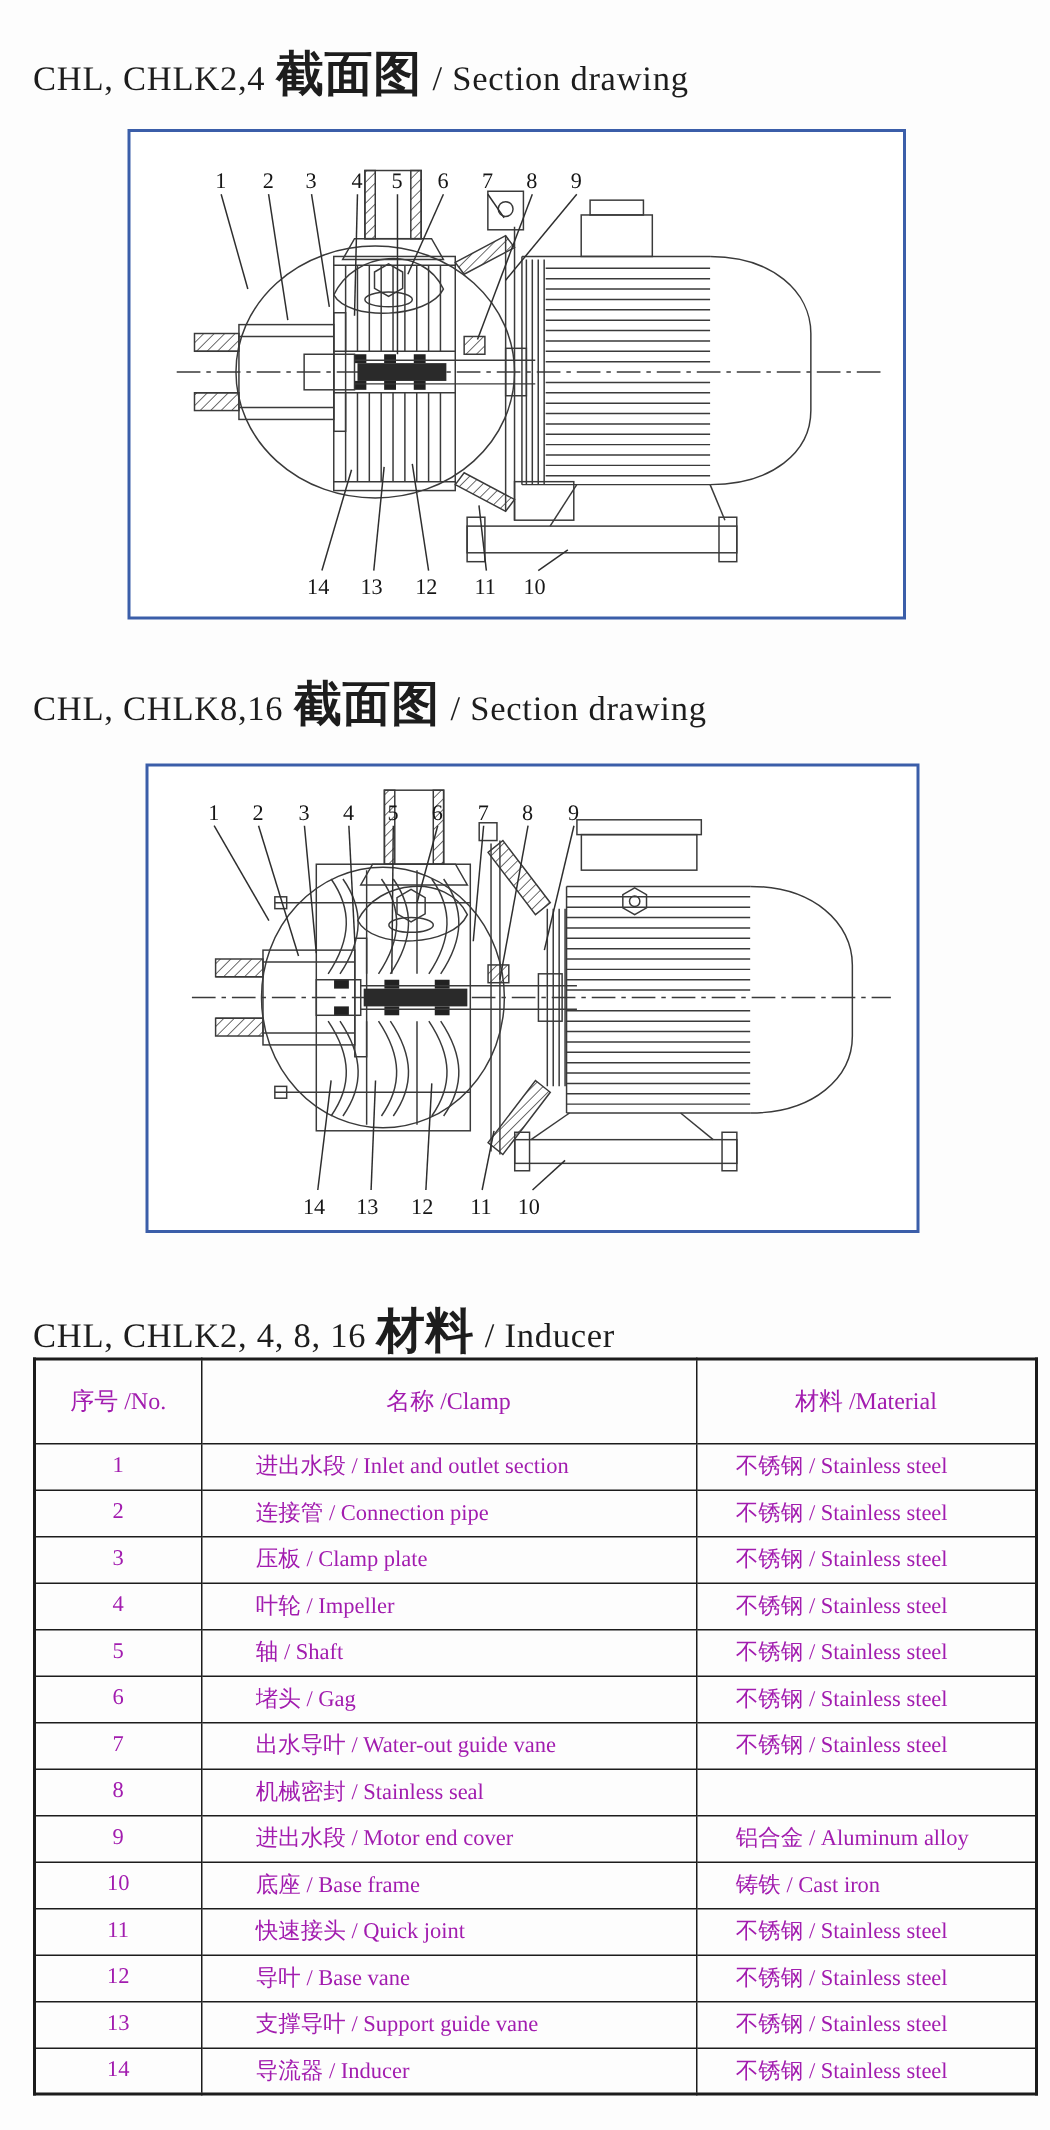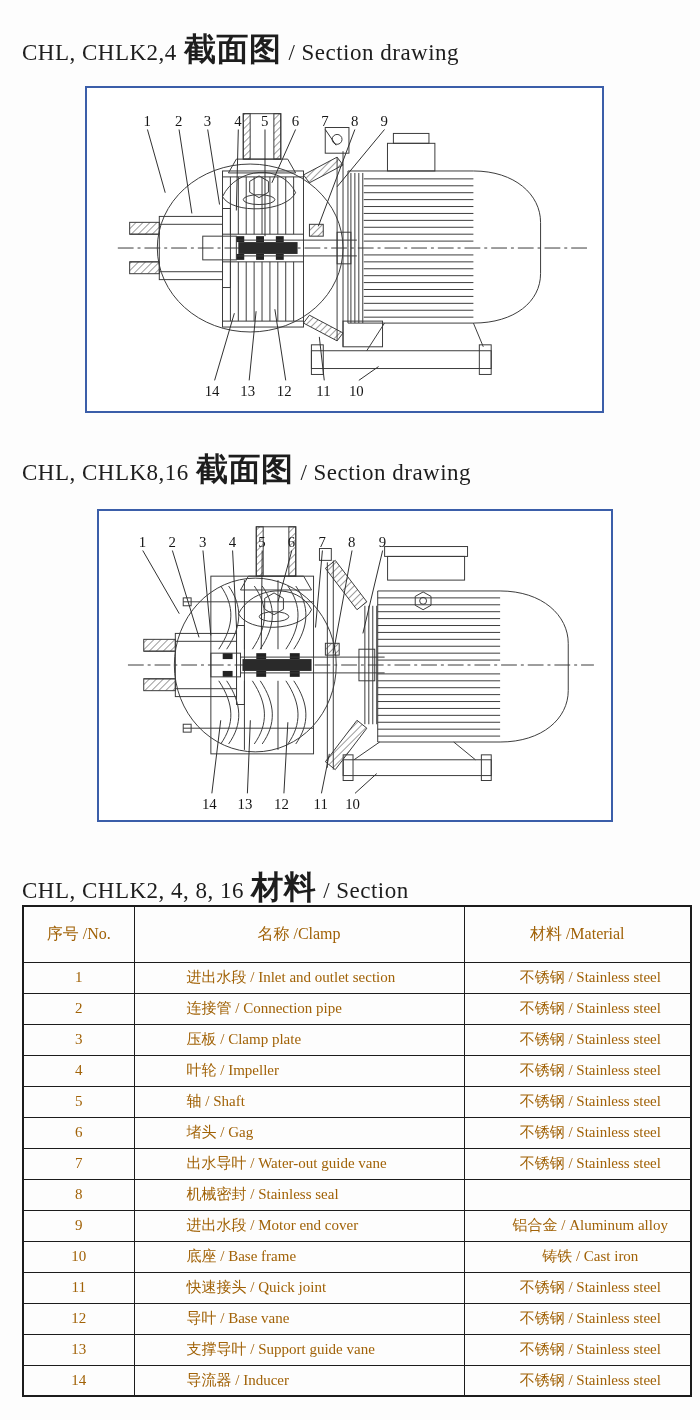--- a/index.html
+++ b/index.html
@@ -14,30 +14,30 @@
   #title2 { top:448px; }
   #title3 { top:866px; }
   .frame { position:absolute; border:2px solid var(--frame-blue); background:#fff; }
   #frame1 { left:85px; top:86px; width:519px; height:327px; }
   #frame2 { left:97px; top:509px; width:516px; height:313px; }
   .frame svg { display:block; width:100%; height:100%; }
   svg text { font-family:"Liberation Serif", serif; font-size:15px; fill:#161616; }
 
   table { position:absolute; left:22px; top:905px; width:668px;
           border-collapse:collapse; border:2px solid #1c1c1c;
-          font-size:15px; color:#a16207; table-layout:fixed; }
+          font-size:15px; color:#a21caf; table-layout:fixed; }
   col.c-no  { width:111px; }
   col.c-name{ width:330px; }
   col.c-mat { width:227px; }
   th, td { border:1px solid #1c1c1c; font-weight:normal; }
   thead th { height:56px; text-align:center; font-size:16px; }
   tbody tr { height:31px; }
   td.no  { text-align:center; }
-  td.name{ text-align:left; padding-left:52px; }
-  td.mat { text-align:center; padding-left:26px; }
+  td.name{ text-align:left; padding-left:36px; }
+  td.mat { text-align:left; padding-left:26px; }
 </style>
 </head>
 <body>
 
 <h1 class="title" id="title1"><span>CHL, CHLK2,4</span><span class="cjk">截面图</span><span>/ Section drawing</span></h1>
 
 <div class="frame" id="frame1">
   <svg viewBox="0 0 519 327">
     <defs>
       <pattern id="hatchA" width="5" height="5" patternUnits="userSpaceOnUse" patternTransform="rotate(45)">
@@ -283,21 +283,21 @@
       <text x="282" y="36">9</text>
       <text x="103" y="302">14</text>
       <text x="139" y="302">13</text>
       <text x="176" y="302">12</text>
       <text x="216" y="302">11</text>
       <text x="248" y="302">10</text>
     </g>
   </svg>
 </div>
 
-<h1 class="title" id="title3"><span>CHL, CHLK2, 4, 8, 16</span><span class="cjk">材料</span><span>/ Section</span></h1>
+<h1 class="title" id="title3"><span>CHL, CHLK2, 4, 8, 16</span><span class="cjk">材料</span><span>/ Inducer</span></h1>
 
 <table>
   <colgroup>
       <col class="c-no">
       <col class="c-name">
       <col class="c-mat">
     </colgroup>
   <thead>
     <tr>
       <th>序号 /No.</th>

